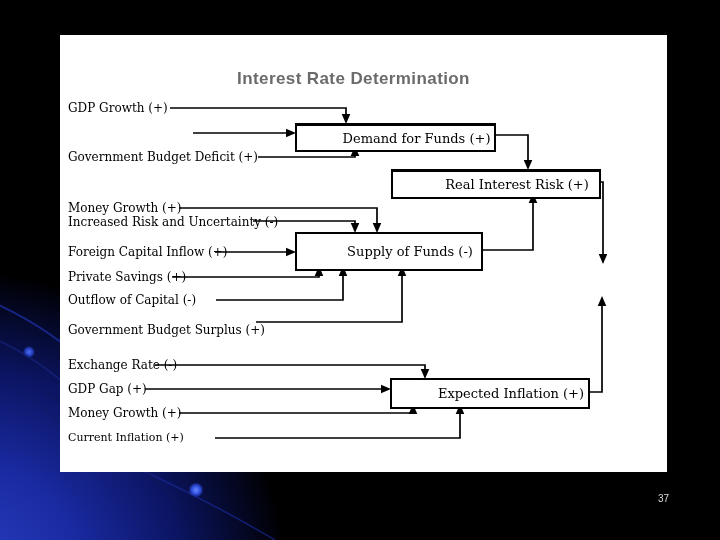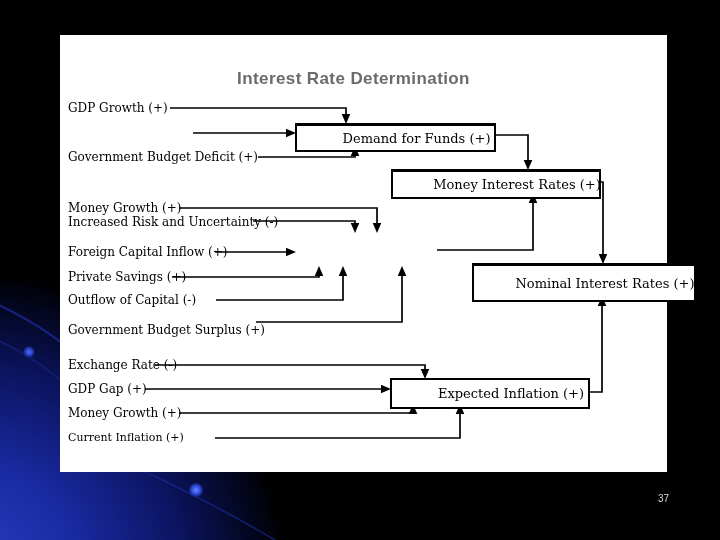--- a/index.html
+++ b/index.html
@@ -79,21 +79,21 @@
     <div class="factor" style="top:210px">Foreign Capital Inflow (+)</div>
     <div class="factor" style="top:235px">Private Savings (+)</div>
     <div class="factor" style="top:258px">Outflow of Capital (-)</div>
     <div class="factor" style="top:288px">Government Budget Surplus (+)</div>
     <div class="factor" style="top:323px">Exchange Rate (-)</div>
     <div class="factor" style="top:347px">GDP Gap (+)</div>
     <div class="factor" style="top:371px">Money Growth (+)</div>
     <div class="factor big" style="top:394px">Current Inflation (+)</div>
 
     <div class="dbox thick-top" style="left:235px;top:88px;width:155px;height:24px">Demand for Funds (+)</div>
-    <div class="dbox thick-top" style="left:331px;top:134px;width:164px;height:25px">Money Interest Rates (+)</div>
-    <div class="dbox thick-top" style="left:412px;top:228px;width:178px;height:34px">Nominal Interest Rates (+)</div>
+    <div class="dbox thick-top" style="left:331px;top:134px;width:164px;height:25px">Real Interest Risk (+)</div>
+    <div class="dbox" style="left:235px;top:197px;width:142px;height:35px">Supply of Funds (-)</div>
     <div class="dbox" style="left:330px;top:343px;width:154px;height:27px">Expected Inflation (+)</div>
 
   </div>
 
   <div class="page-num">37</div>
 
 </div>
 
 </body></html>

